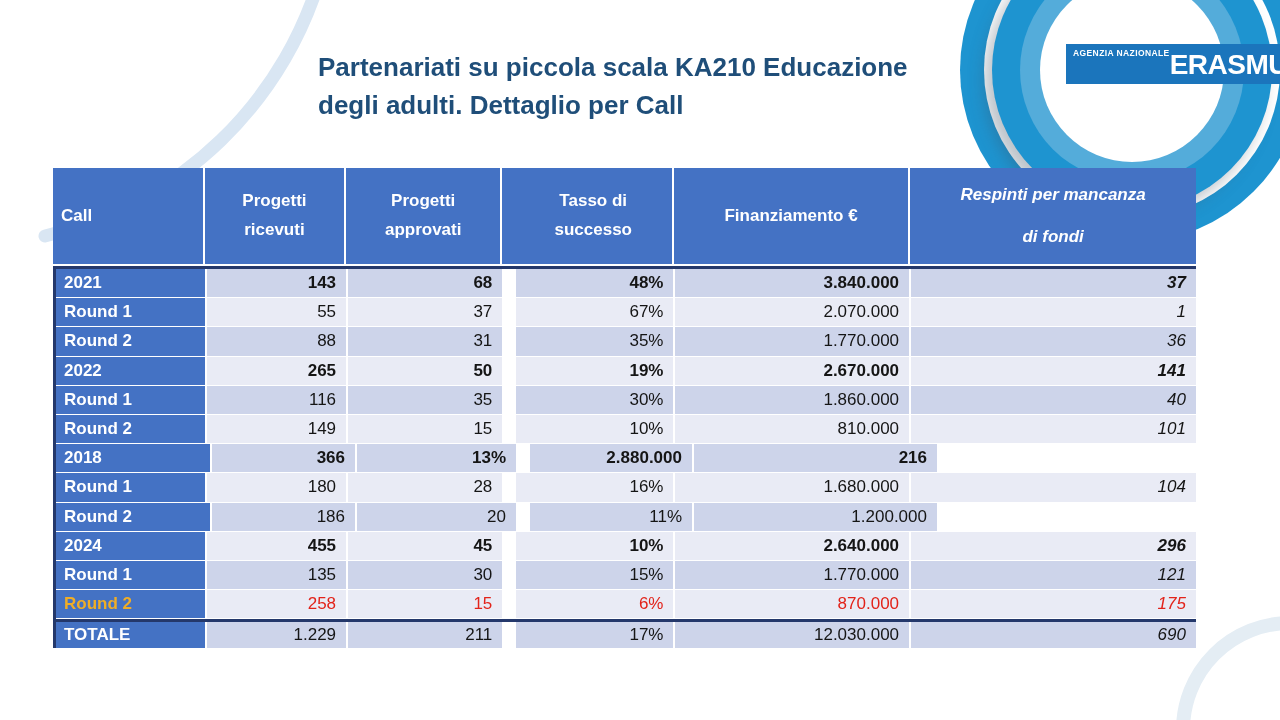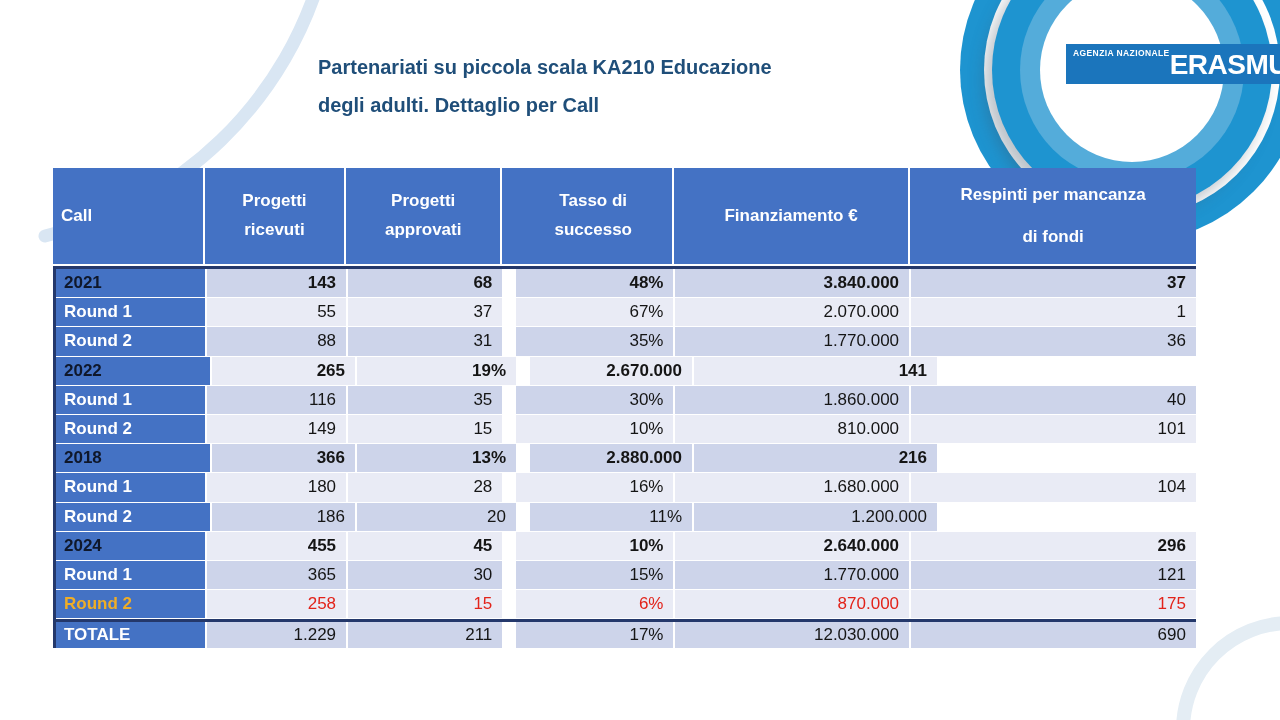--- a/index.html
+++ b/index.html
@@ -16,48 +16,48 @@
   .ring.r2{left:984px; top:-78px;  width:296px; height:296px; background:#ffffff;}
   .ring.r3{left:992px; top:-70px;  width:280px; height:280px; background:#1E94D0; box-shadow:-8px 10px 16px rgba(60,80,100,.35);}
   .ring.r4{left:1020px; top:-42px; width:224px; height:224px; background:#54ACDA;}
   .ring.r5{left:1040px; top:-22px; width:184px; height:184px; background:#ffffff;}
   .lockup{position:absolute; left:1066px; top:44px; display:flex; align-items:stretch;}
   .erasmus-box{background:#1B75BC; color:#fff; padding:4px 7px 5px 7px; display:flex; justify-content:space-between;}
   .agency{font-size:8.5px; font-weight:700; letter-spacing:.4px; white-space:nowrap;}
   .brand{font-size:28px; font-weight:700; letter-spacing:-.5px; line-height:1; margin-top:3px; white-space:nowrap;}
   .indire{color:#1B75BC; font-weight:700; font-size:23px; line-height:.88; margin-left:3px; display:flex; flex-direction:column; justify-content:space-between; letter-spacing:-.5px;}
   
-  .title{position:absolute; left:318px; top:48px; z-index:2; color:#1F4E79; font-size:20px; font-weight:700; line-height:38px;}
+  .title{position:absolute; left:318px; top:48px; z-index:2; color:#1F4E79; font-size:26px; font-weight:700; line-height:38px;}
   
   .table{position:absolute; left:53px; top:168px; width:1143px; z-index:2; font-size:17px;}
   .thead{display:flex; height:96px; background:#4472C4; color:#ffffff; font-weight:700;}
   .hcell{display:flex; align-items:center; justify-content:center; text-align:center;
          box-sizing:border-box; border-right:2px solid #ffffff; white-space:pre-line; line-height:1.7;}
   .hcell:last-child{border-right:none; line-height:2.5;}
   .hcell:nth-child(1){justify-content:flex-start; padding-left:8px; text-align:left;}
   .tbody{margin-top:2px; border-top:3px solid #24386B; border-left:3px solid #24386B;}
   .trow{display:flex; height:29.2px; box-sizing:border-box; border-bottom:1px solid #ffffff;}
   .trow:last-child{border-bottom:none;}
   .cell{display:flex; align-items:center; box-sizing:border-box; border-right:2px solid #ffffff; overflow:hidden;}
   .cell:last-child{border-right:none;}
   .cell.label{background:#4472C4; color:#ffffff; font-weight:700; padding-left:8px;}
   .cell.val{justify-content:flex-end; padding-right:10px; color:#151515;}
   
   .thead > :nth-child(1), .trow > :nth-child(1){width:156px;}
   .thead > :nth-child(2), .trow > :nth-child(2){width:145px;}
   .thead > :nth-child(3), .trow > :nth-child(3){width:161px;}
   .thead > :nth-child(4), .trow > :nth-child(4){width:164px;margin-left:12px;}
   .thead > :nth-child(5), .trow > :nth-child(5){width:243px;}
-  .thead > :nth-child(6), .trow > :nth-child(6){width:294px;}
+  .thead > :nth-child(6), .trow > :nth-child(6){width:294px;font-style:italic;}
   
   .trow:nth-child(odd)  .val{background:#CDD4EA;}
   .trow:nth-child(even) .val{background:#E9EBF5;}
   
   .trow.year .val{font-weight:700;}
-  .trow.year .label{color:#0f172a;}
+  .trow.year .label{color:#ffffff;}
   .trow.round-highlight .label{color:#EFAD27;}
   .trow.round-highlight .val{color:#E2231A;}
   .trow.total{border-top:3px solid #24386B;}
 </style>
 </head>
 <body>
 
 <div class="slide">
 
   <svg class="decor" width="1280" height="720" viewBox="0 0 1280 720">
@@ -122,20 +122,21 @@
           <div class="cell label">Round 2</div>
           <div class="cell val">88</div>
           <div class="cell val">31</div>
           <div class="cell val">35%</div>
           <div class="cell val">1.770.000</div>
           <div class="cell val">36</div>
         </div>
         <div class="trow year">
           <div class="cell label">2022</div>
           <div class="cell val">265</div>
+          <div class="cell val">50</div>
           <div class="cell val">19%</div>
           <div class="cell val">2.670.000</div>
           <div class="cell val">141</div>
         </div>
         <div class="trow round">
           <div class="cell label">Round 1</div>
           <div class="cell val">116</div>
           <div class="cell val">35</div>
           <div class="cell val">30%</div>
           <div class="cell val">1.860.000</div>
@@ -174,21 +175,21 @@
         <div class="trow year">
           <div class="cell label">2024</div>
           <div class="cell val">455</div>
           <div class="cell val">45</div>
           <div class="cell val">10%</div>
           <div class="cell val">2.640.000</div>
           <div class="cell val">296</div>
         </div>
         <div class="trow round">
           <div class="cell label">Round 1</div>
-          <div class="cell val">365</div>
+          <div class="cell val">135</div>
           <div class="cell val">30</div>
           <div class="cell val">15%</div>
           <div class="cell val">1.770.000</div>
           <div class="cell val">121</div>
         </div>
         <div class="trow round-highlight">
           <div class="cell label">Round 2</div>
           <div class="cell val">258</div>
           <div class="cell val">15</div>
           <div class="cell val">6%</div>

